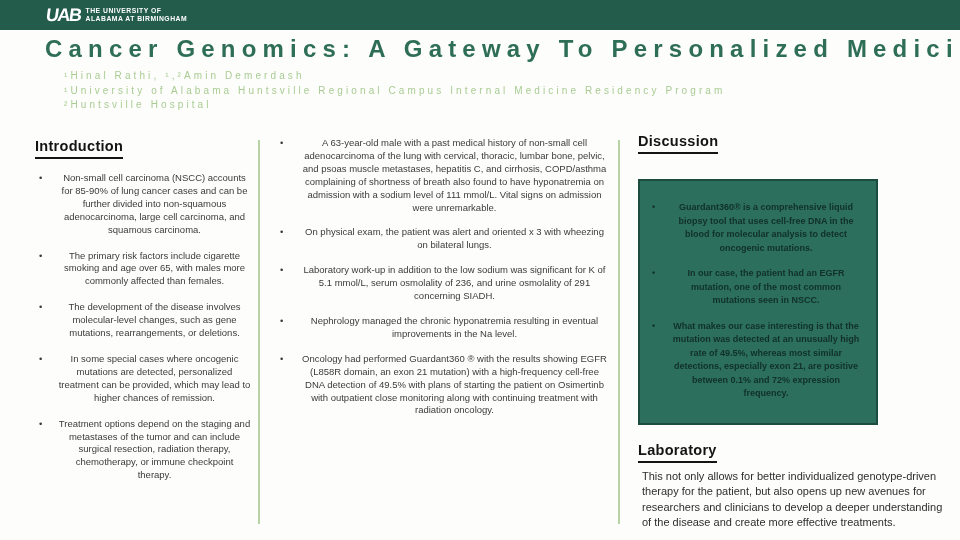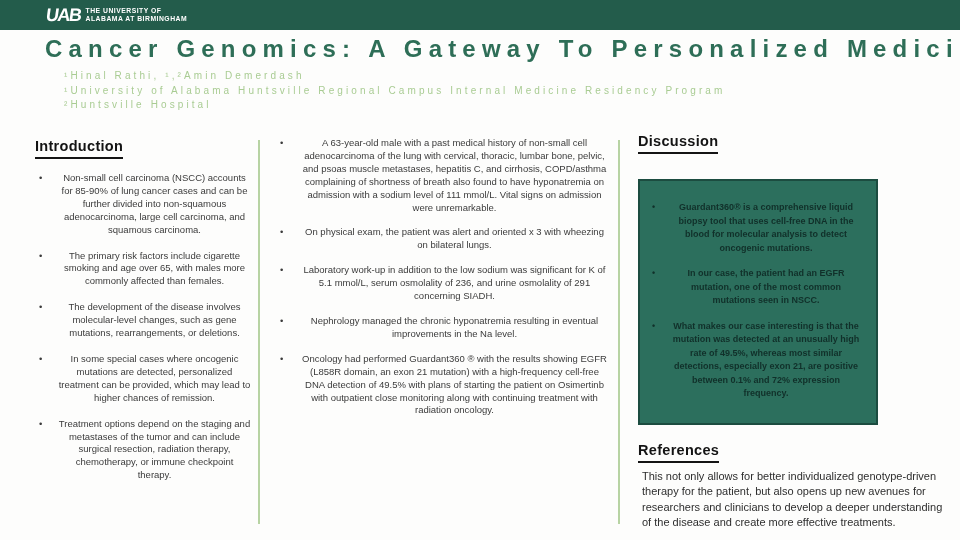--- a/index.html
+++ b/index.html
@@ -107,21 +107,21 @@
     <div class="heading">Discussion</div>
 
     <div class="disc-box">
       <ul>
         <li class="bullet">Guardant360® is a comprehensive liquid biopsy tool that uses cell-free DNA in the blood for molecular analysis to detect oncogenic mutations.</li>
         <li class="bullet">In our case, the patient had an EGFR mutation, one of the most common mutations seen in NSCC.</li>
         <li class="bullet">What makes our case interesting is that the mutation was detected at an unusually high rate of 49.5%, whereas most similar detections, especially exon 21, are positive between 0.1% and 72% expression frequency.</li>
       </ul>
     </div>
 
-    <div class="heading conclusion-heading">References</div>
+    <div class="heading conclusion-heading">Laboratory</div>
     <div class="conclusion-text">This not only allows for better individualized genotype-driven therapy for the patient, but also opens up new avenues for researchers and clinicians to develop a deeper understanding of the disease and create more effective treatments.</div>
 
     <div class="heading references-heading">References</div>
     <div>
       <div class="reference">Midha A, Dearden S, McCormack R. EGFR mutation incidence in non-small cell lung cancer of adenocarcinoma histology: a systematic review and global map by ethnicity (mutMapII). Am J Cancer Res. 2015 Aug 15;5(9):2892-911. PMID: 26609494; PMCID: PMC4633915.</div>
       <div class="reference">You L, Zheng X, Deng D, Pan H, Han W. The benefit of anti-angiogenic therapy in EGFR exon 21 L858R mutant non-small cell lung cancer patients: a retrospective study. Sci Rep. 2022 Aug 26;12(1):14624. doi: 10.1038/s41598-022-18889-z. PMID: 36028744; PMCID: PMC9418831.</div>
 
     </div>
   </div>
 

